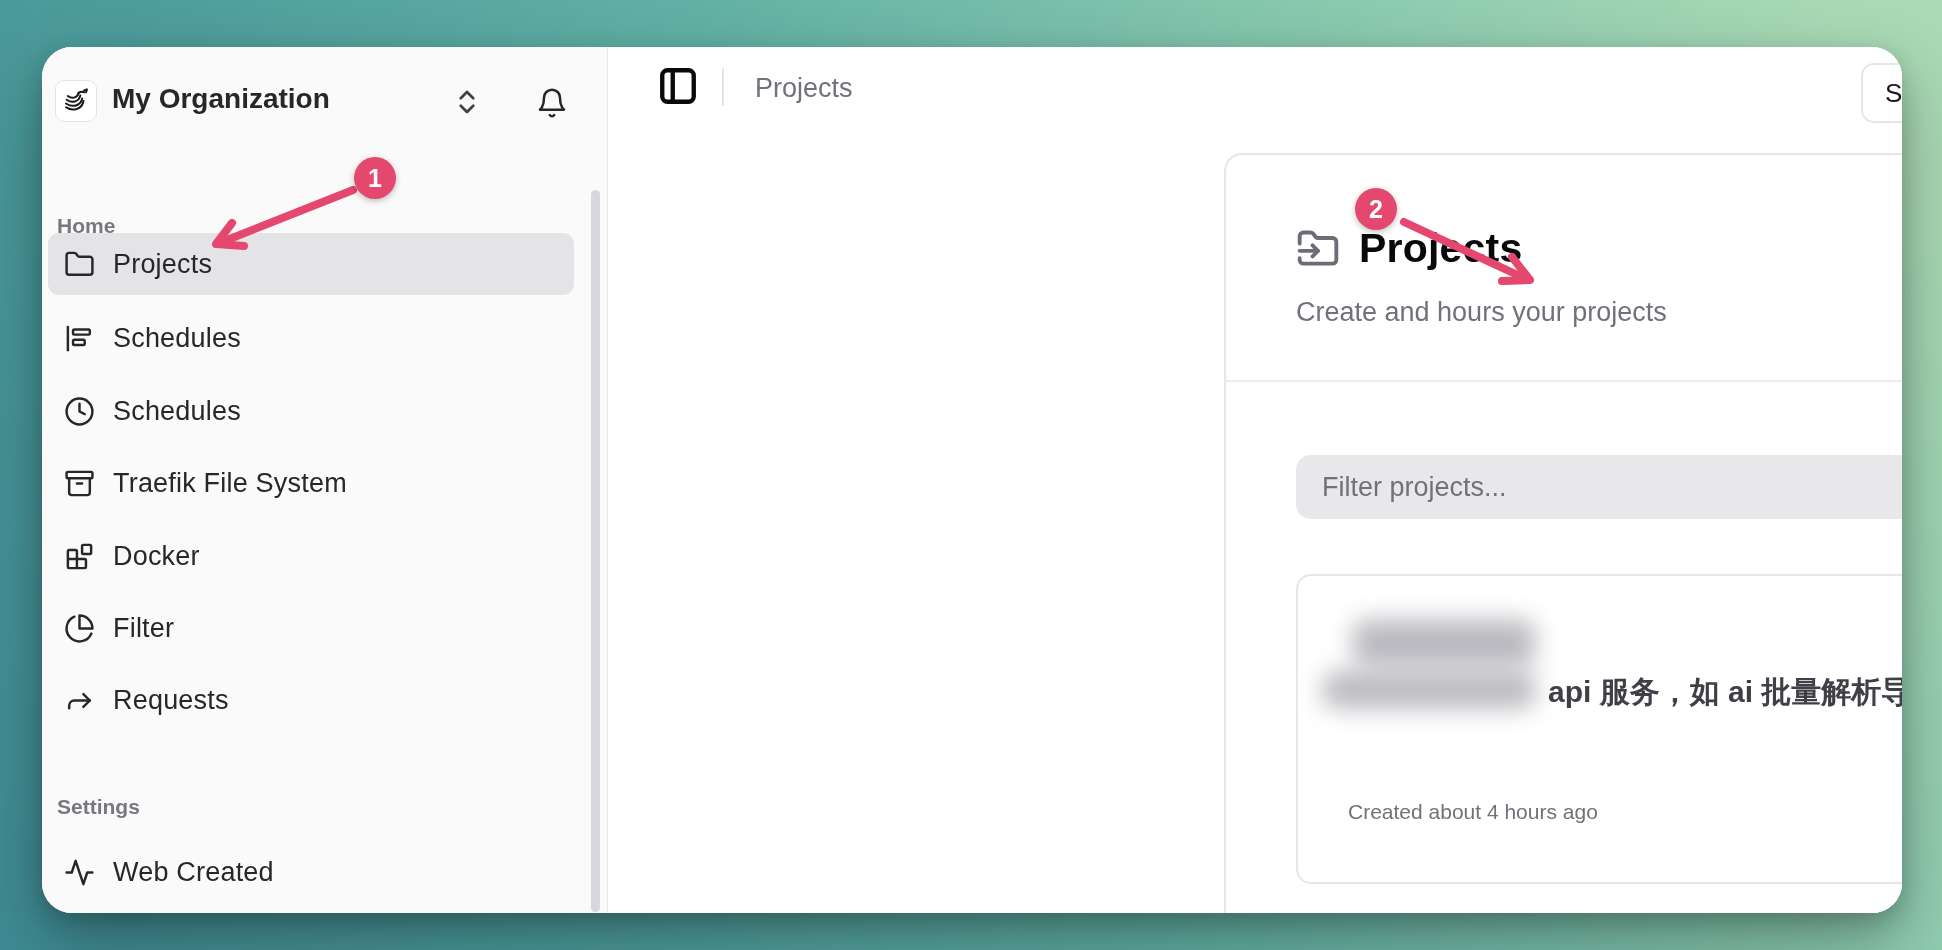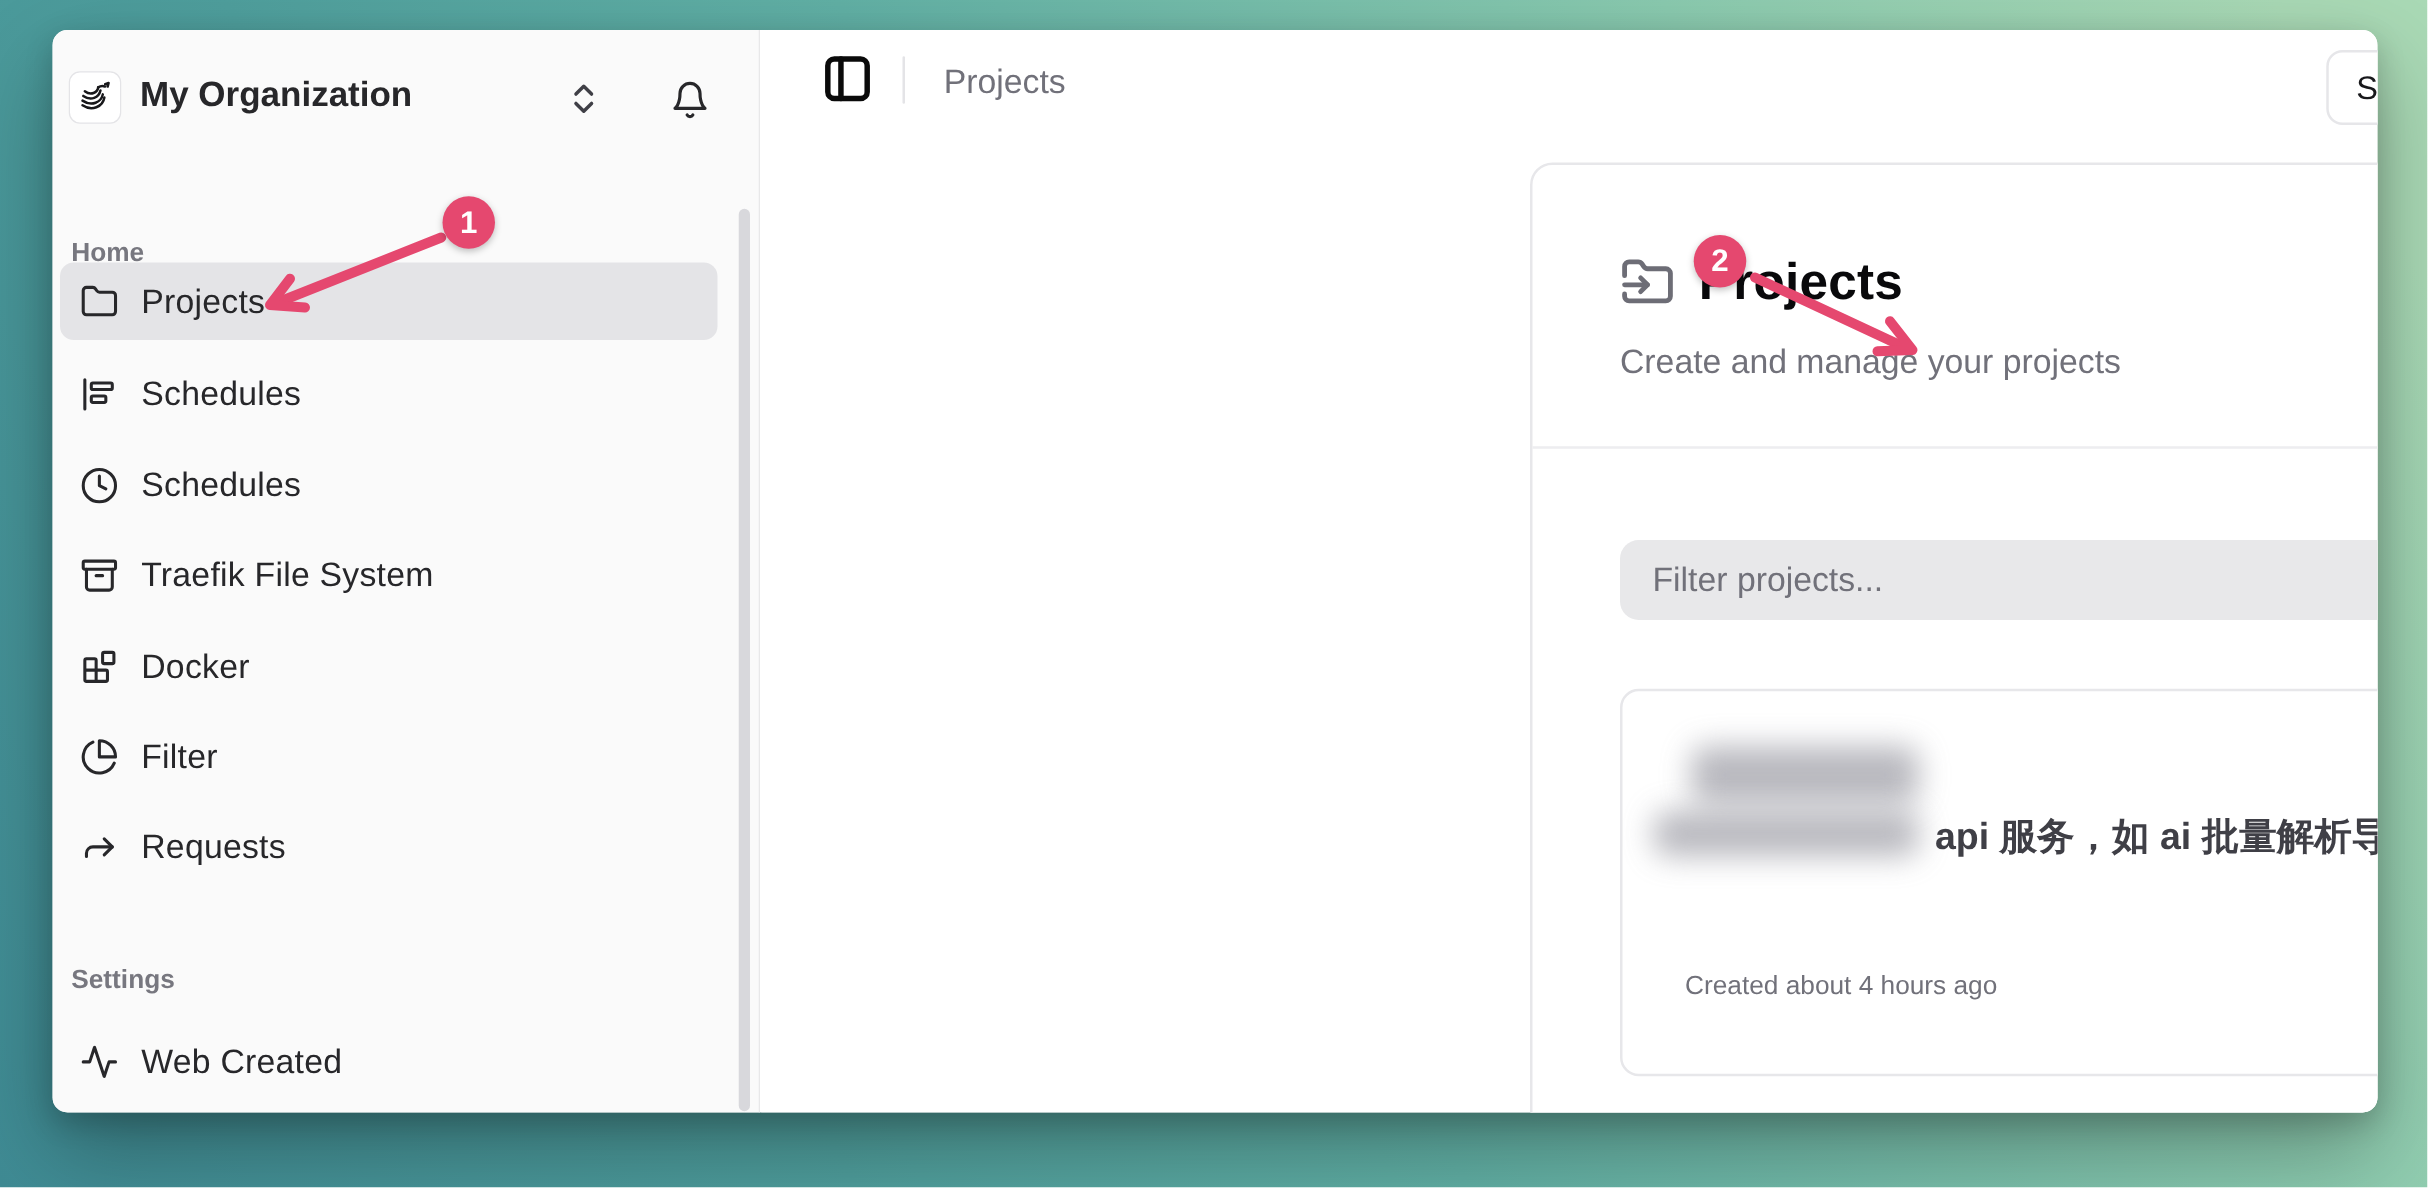--- a/index.html
+++ b/index.html
@@ -2,22 +2,22 @@
 <html><head>
 <meta charset="utf-8">
 <style>
   * { margin:0; padding:0; box-sizing:border-box; }
   html,body { width:1942px; height:950px; }
   body { font-family:"Liberation Sans","DejaVu Sans",sans-serif; }
 
   .stage { position:relative; width:1942px; height:950px; overflow:hidden;
     background:linear-gradient(62deg,#3f8b94 0%,#4f9f9d 28%,#61b0a5 48%,#8acaaf 75%,#a9d9b5 95%); }
 
-  .window { position:absolute; left:42px; top:24px; width:1860px; height:866px;
-    background:#ffffff; border-radius:12px; overflow:hidden;
+  .window { position:absolute; left:42px; top:47px; width:1860px; height:866px;
+    background:#ffffff; border-radius:30px; overflow:hidden;
     box-shadow:0 30px 70px rgba(0,0,0,.30), 0 8px 22px rgba(0,0,0,.18); }
 
   
   .sidebar { position:absolute; left:0; top:0; width:566px; height:866px;
     background:#fafafa; border-right:1px solid #e8e8e9; }
   .org-row { position:absolute; left:0; top:0; width:566px; height:108px; }
   .org-logo { position:absolute; left:13px; top:33px; width:42px; height:42px;
     background:#fff; border:1px solid #e4e4e7; border-radius:9px;
     display:flex; align-items:center; justify-content:center; color:#18181b; }
   .org-name { position:absolute; left:70px; top:36px; font-size:28px; font-weight:700; color:#27272a; }
@@ -204,21 +204,21 @@
 
       <section class="container-card">
         <span class="head-icon">
           <svg width="46" height="44" viewBox="0 0 24 24" fill="none" stroke="currentColor" stroke-width="2.1" stroke-linecap="round" stroke-linejoin="round">
             <path d="M2 9V5a2 2 0 0 1 2-2h3.9a2 2 0 0 1 1.7.9l.8 1.2a2 2 0 0 0 1.7.9H20a2 2 0 0 1 2 2v10a2 2 0 0 1-2 2H4a2 2 0 0 1-2-2v-1"></path>
             <path d="M2 13h10"></path>
               <path d="m9 16 3-3-3-3"></path>
           </svg>
         </span>
         <h1 class="page-title">Projects</h1>
-        <p class="page-subtitle">Create and manage your projects</p>
+        <p class="page-subtitle">Create and hours your projects</p>
 
         <div class="head-sep"></div>
 
         <input class="filter-input" type="text" placeholder="Filter projects..." style="">
 
         <article class="project-card">
           <div class="blur-blob blob-title"></div>
           <div class="blur-blob blob-desc"></div>
           <div class="card-desc">api 服务，如 ai 批量解析导入等</div>
 

